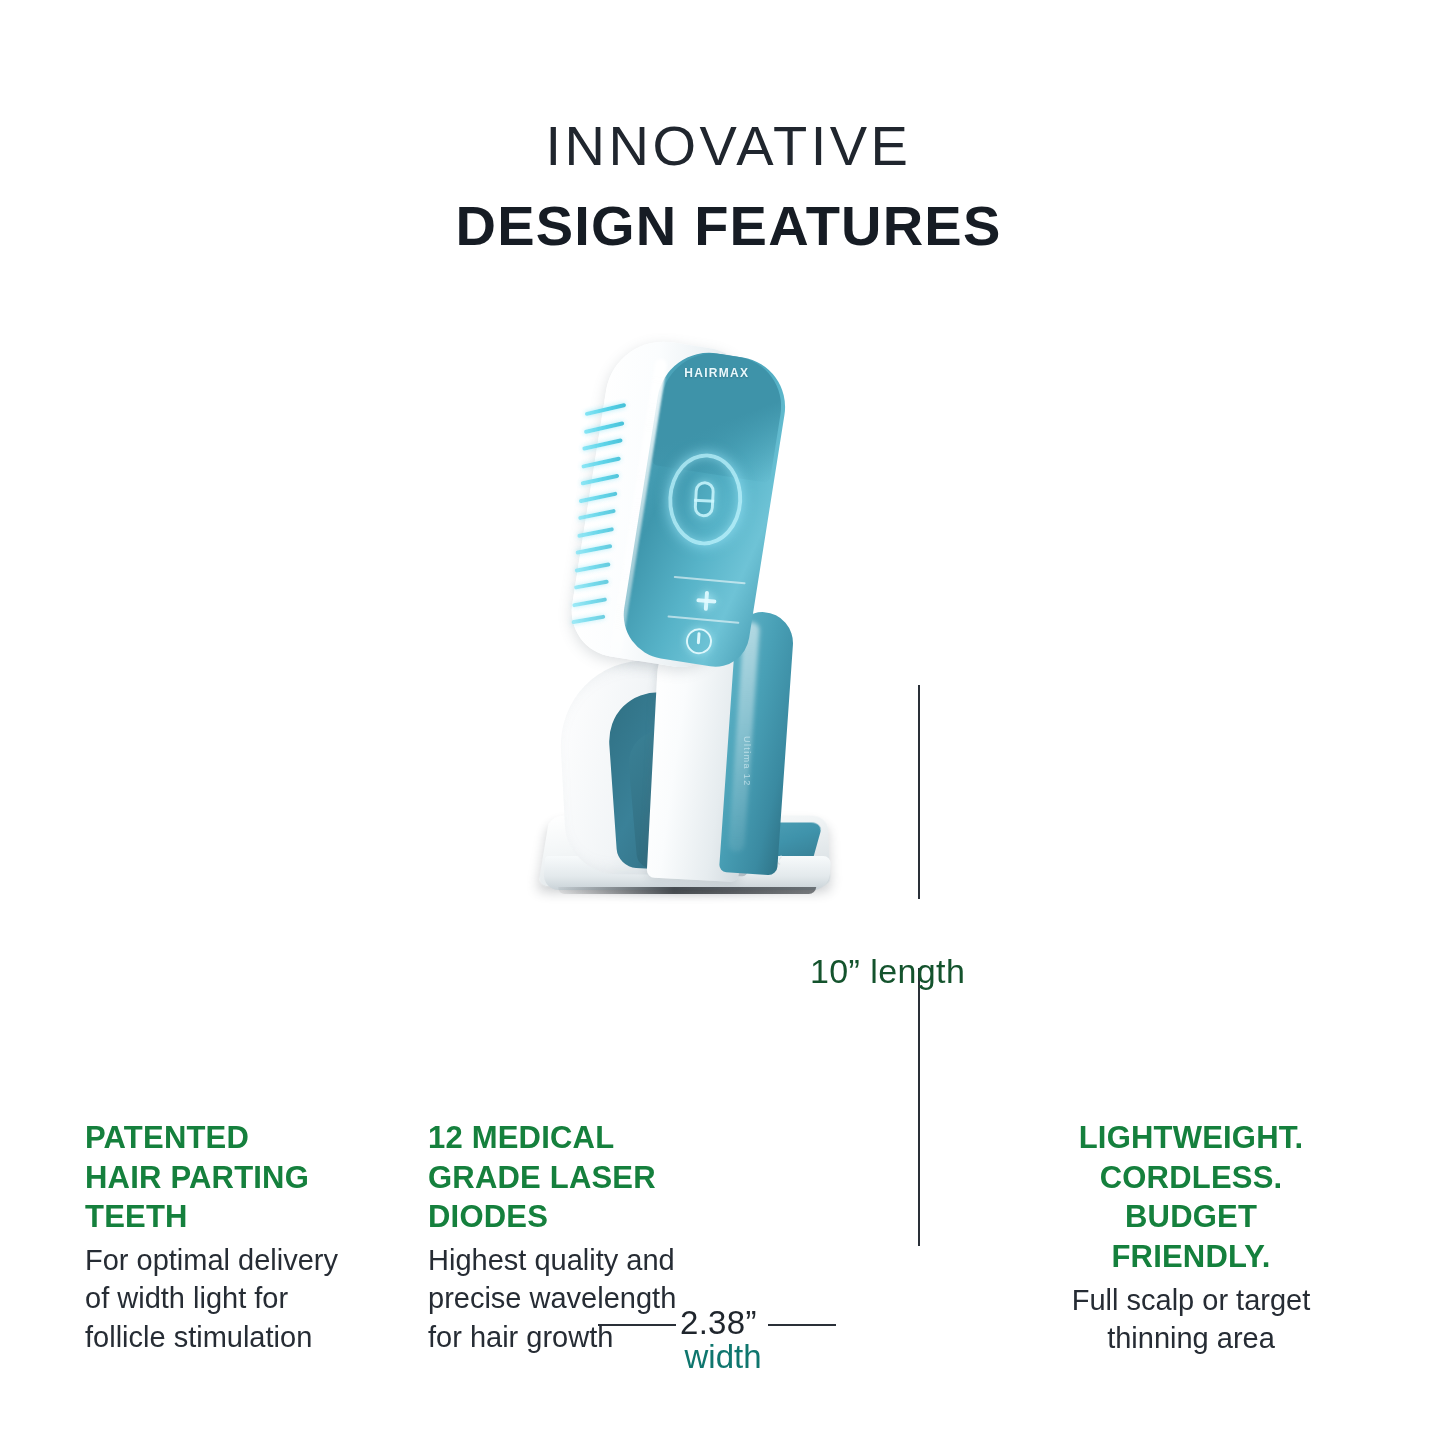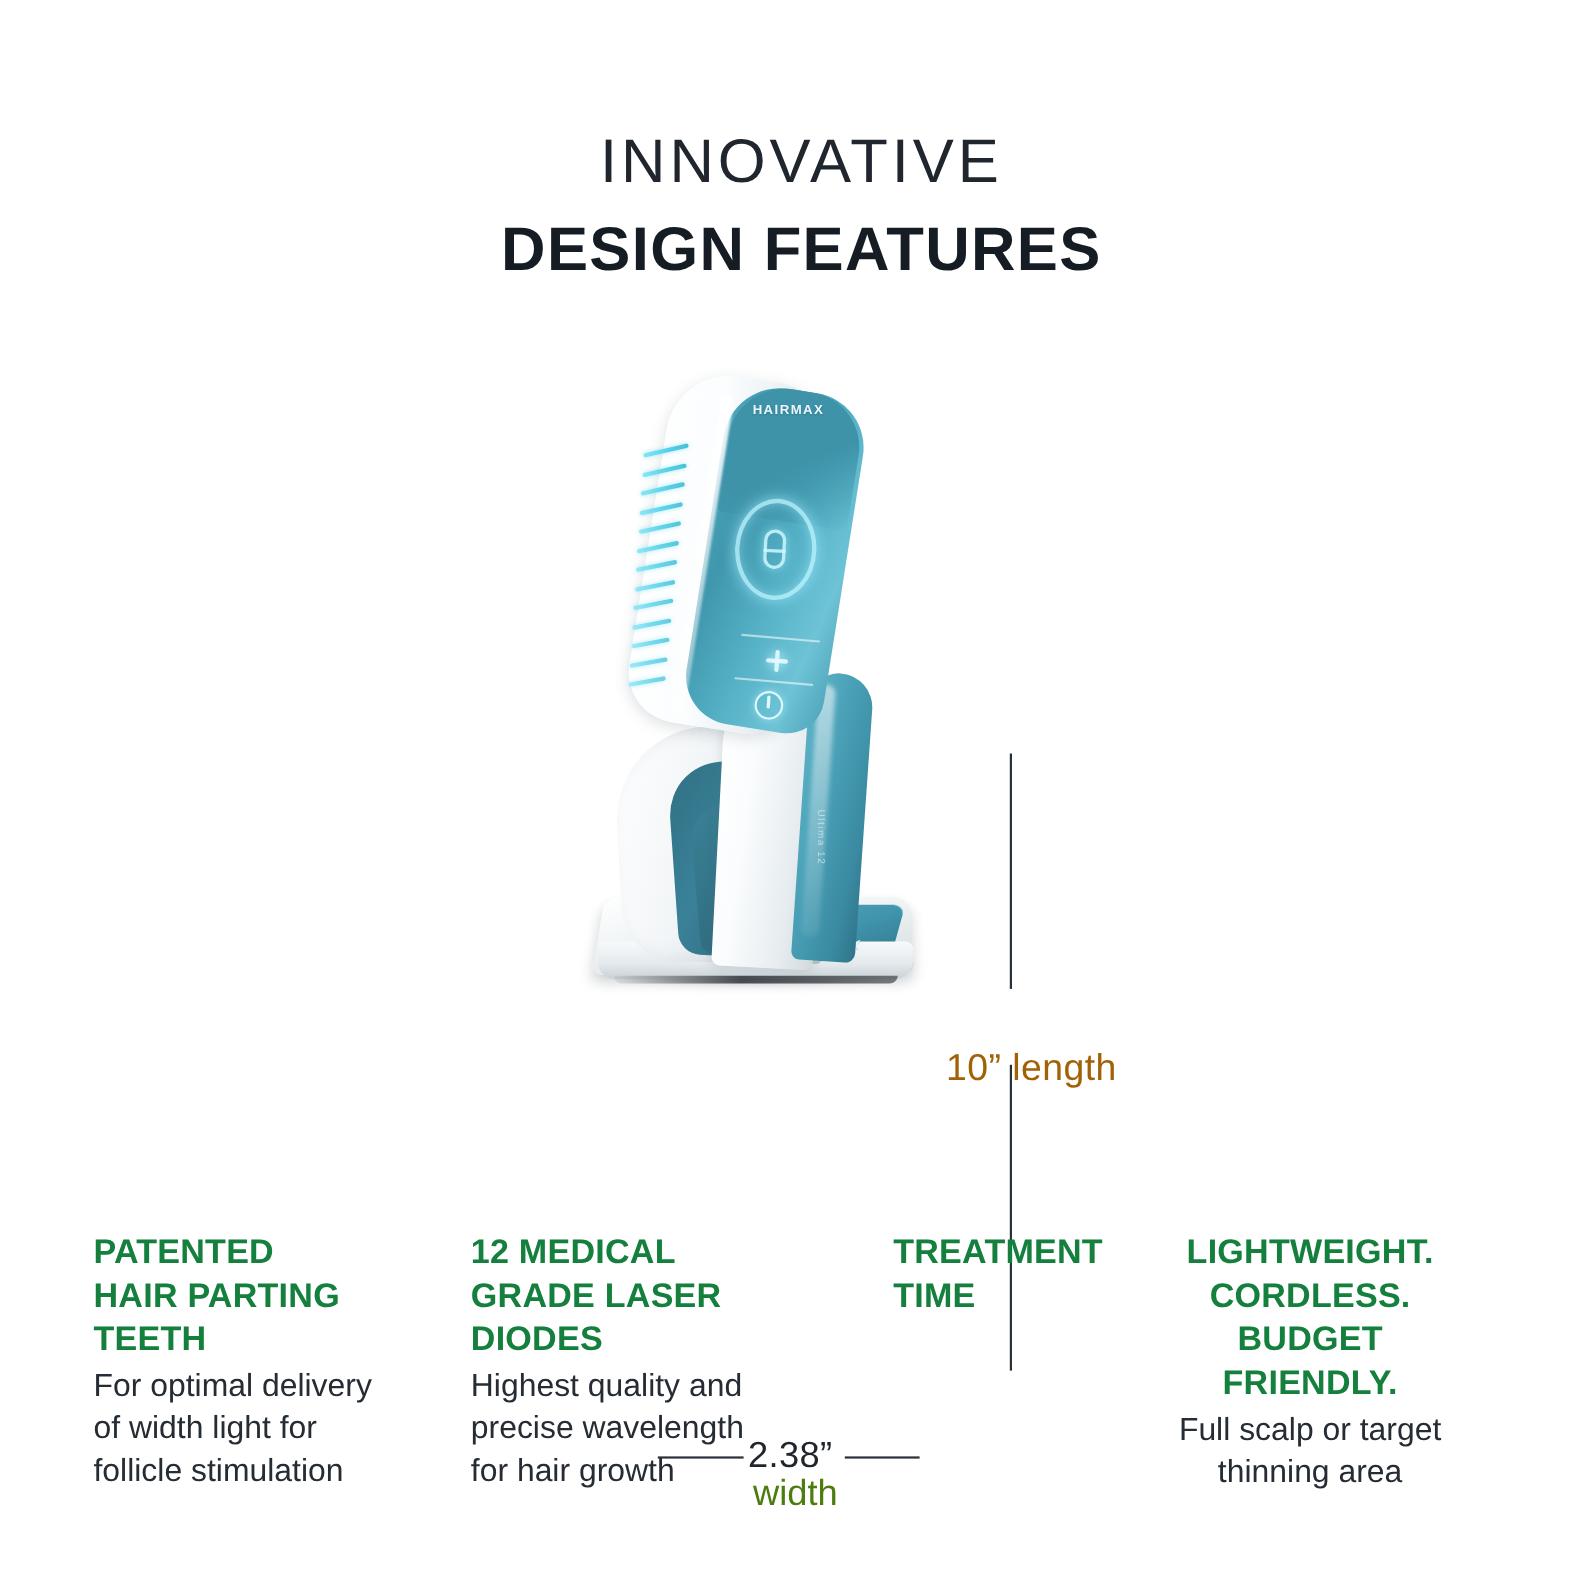--- a/index.html
+++ b/index.html
@@ -203,34 +203,34 @@
     box-shadow:0 0 5px rgba(90,215,240,.55);
   }
 
   
   .dim-v-line {
     position:absolute; width:2px; background:#2a3038;
   }
   .dim-v-top    { left:918px; top:355px; height:214px; }
   .dim-v-bottom { left:918px; top:638px; height:278px; }
   .dim-v-label {
-    position:absolute; left:860px; top:622px;
-    font-size:34px; color:#a16207; letter-spacing:.4px; white-space:nowrap;
+    position:absolute; left:810px; top:622px;
+    font-size:34px; color:#14532d; letter-spacing:.4px; white-space:nowrap;
   }
 
   .dim-h-line { position:absolute; height:2px; background:#2a3038; top:994px; }
   .dim-h-left  { left:598px; width:78px; }
   .dim-h-right { left:768px; width:68px; }
   .dim-h-value {
     position:absolute; left:680px; top:974px; width:86px; 
     font-size:33px; color:#1f252c; letter-spacing:.3px;
   }
   .dim-h-caption {
     position:absolute; left:640px; top:1008px; width:166px; text-align:center;
-    font-size:33px; color:#4d7c0f;
+    font-size:33px; color:#0f766e;
   }
 
   
   .features { position:absolute; left:0; top:1118px; width:1445px; height:300px; }
   .col { position:absolute; top:0; }
   .col-0 { left:85px;  width:300px; }
   .col-1 { left:428px; width:300px; }
   .col-2 { left:812px; width:245px; }
   .col-3 { left:1041px; width:300px;text-align:center; }
 
@@ -328,22 +328,20 @@
   <div class="col col-1">
     <h3>12 MEDICAL
 GRADE LASER
 DIODES</h3>
     <p>Highest quality and
 precise wavelength
 for hair growth</p>
   </div>
 
   <div class="col col-2">
-    <h3>TREATMENT
-TIME</h3>
   </div>
 
   <div class="col col-3">
     <h3>LIGHTWEIGHT.
 CORDLESS.
 BUDGET
 FRIENDLY.</h3>
     <p>Full scalp or target
 thinning area</p>
   </div>

